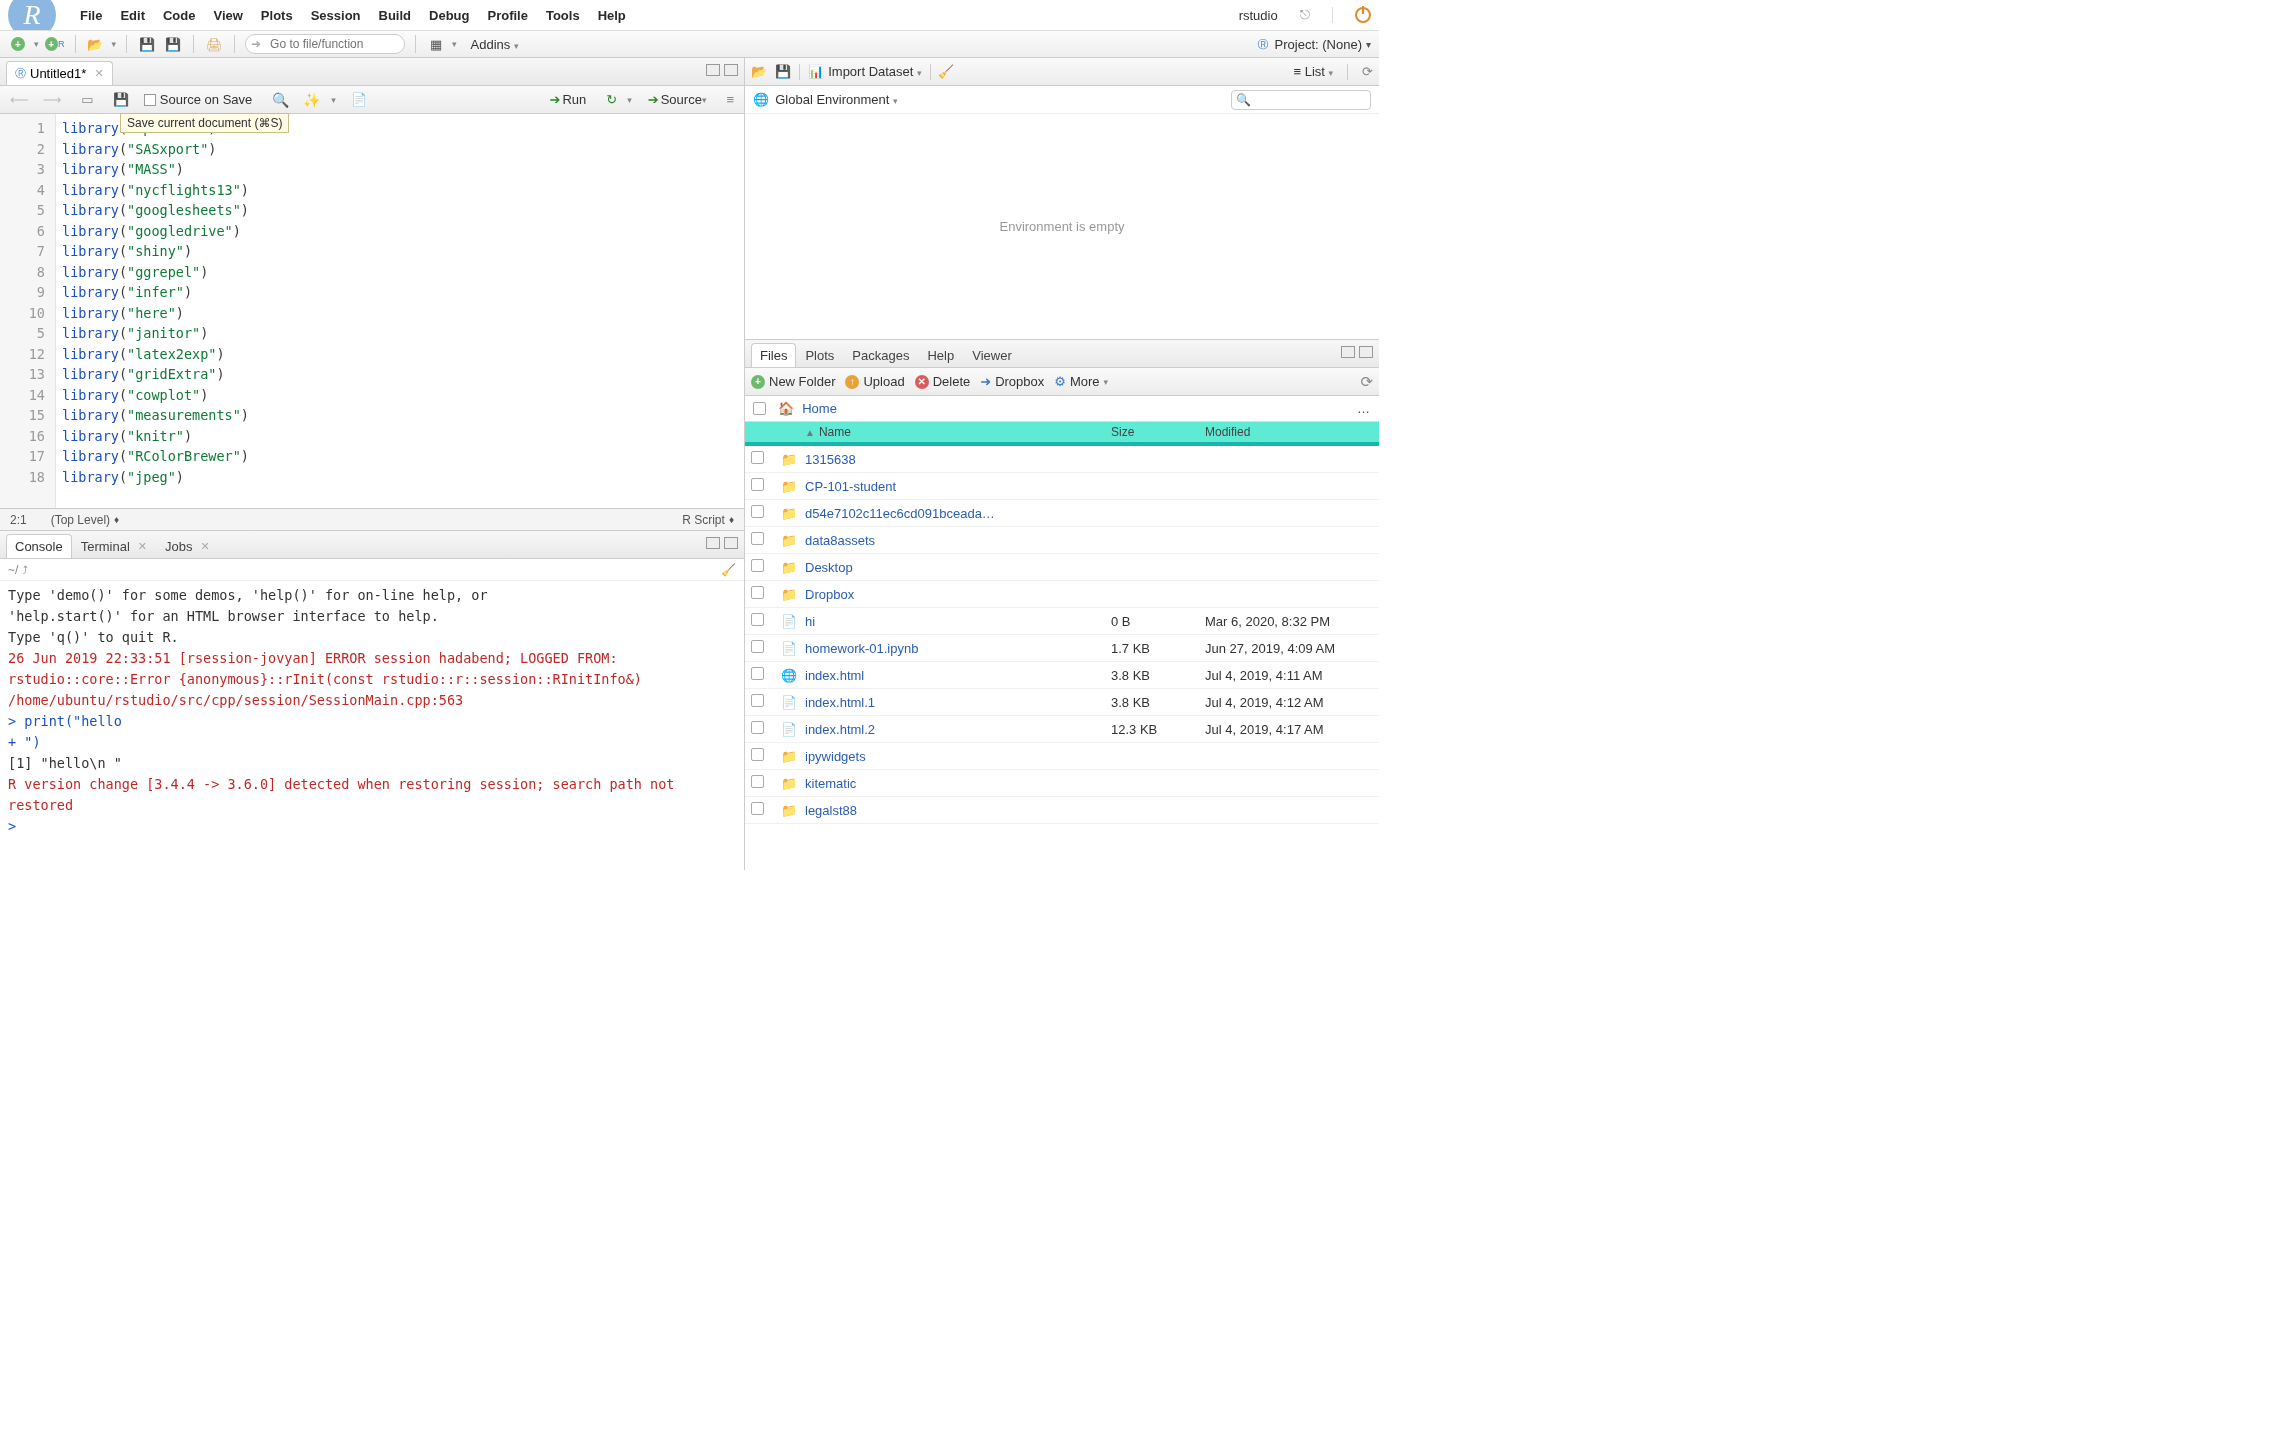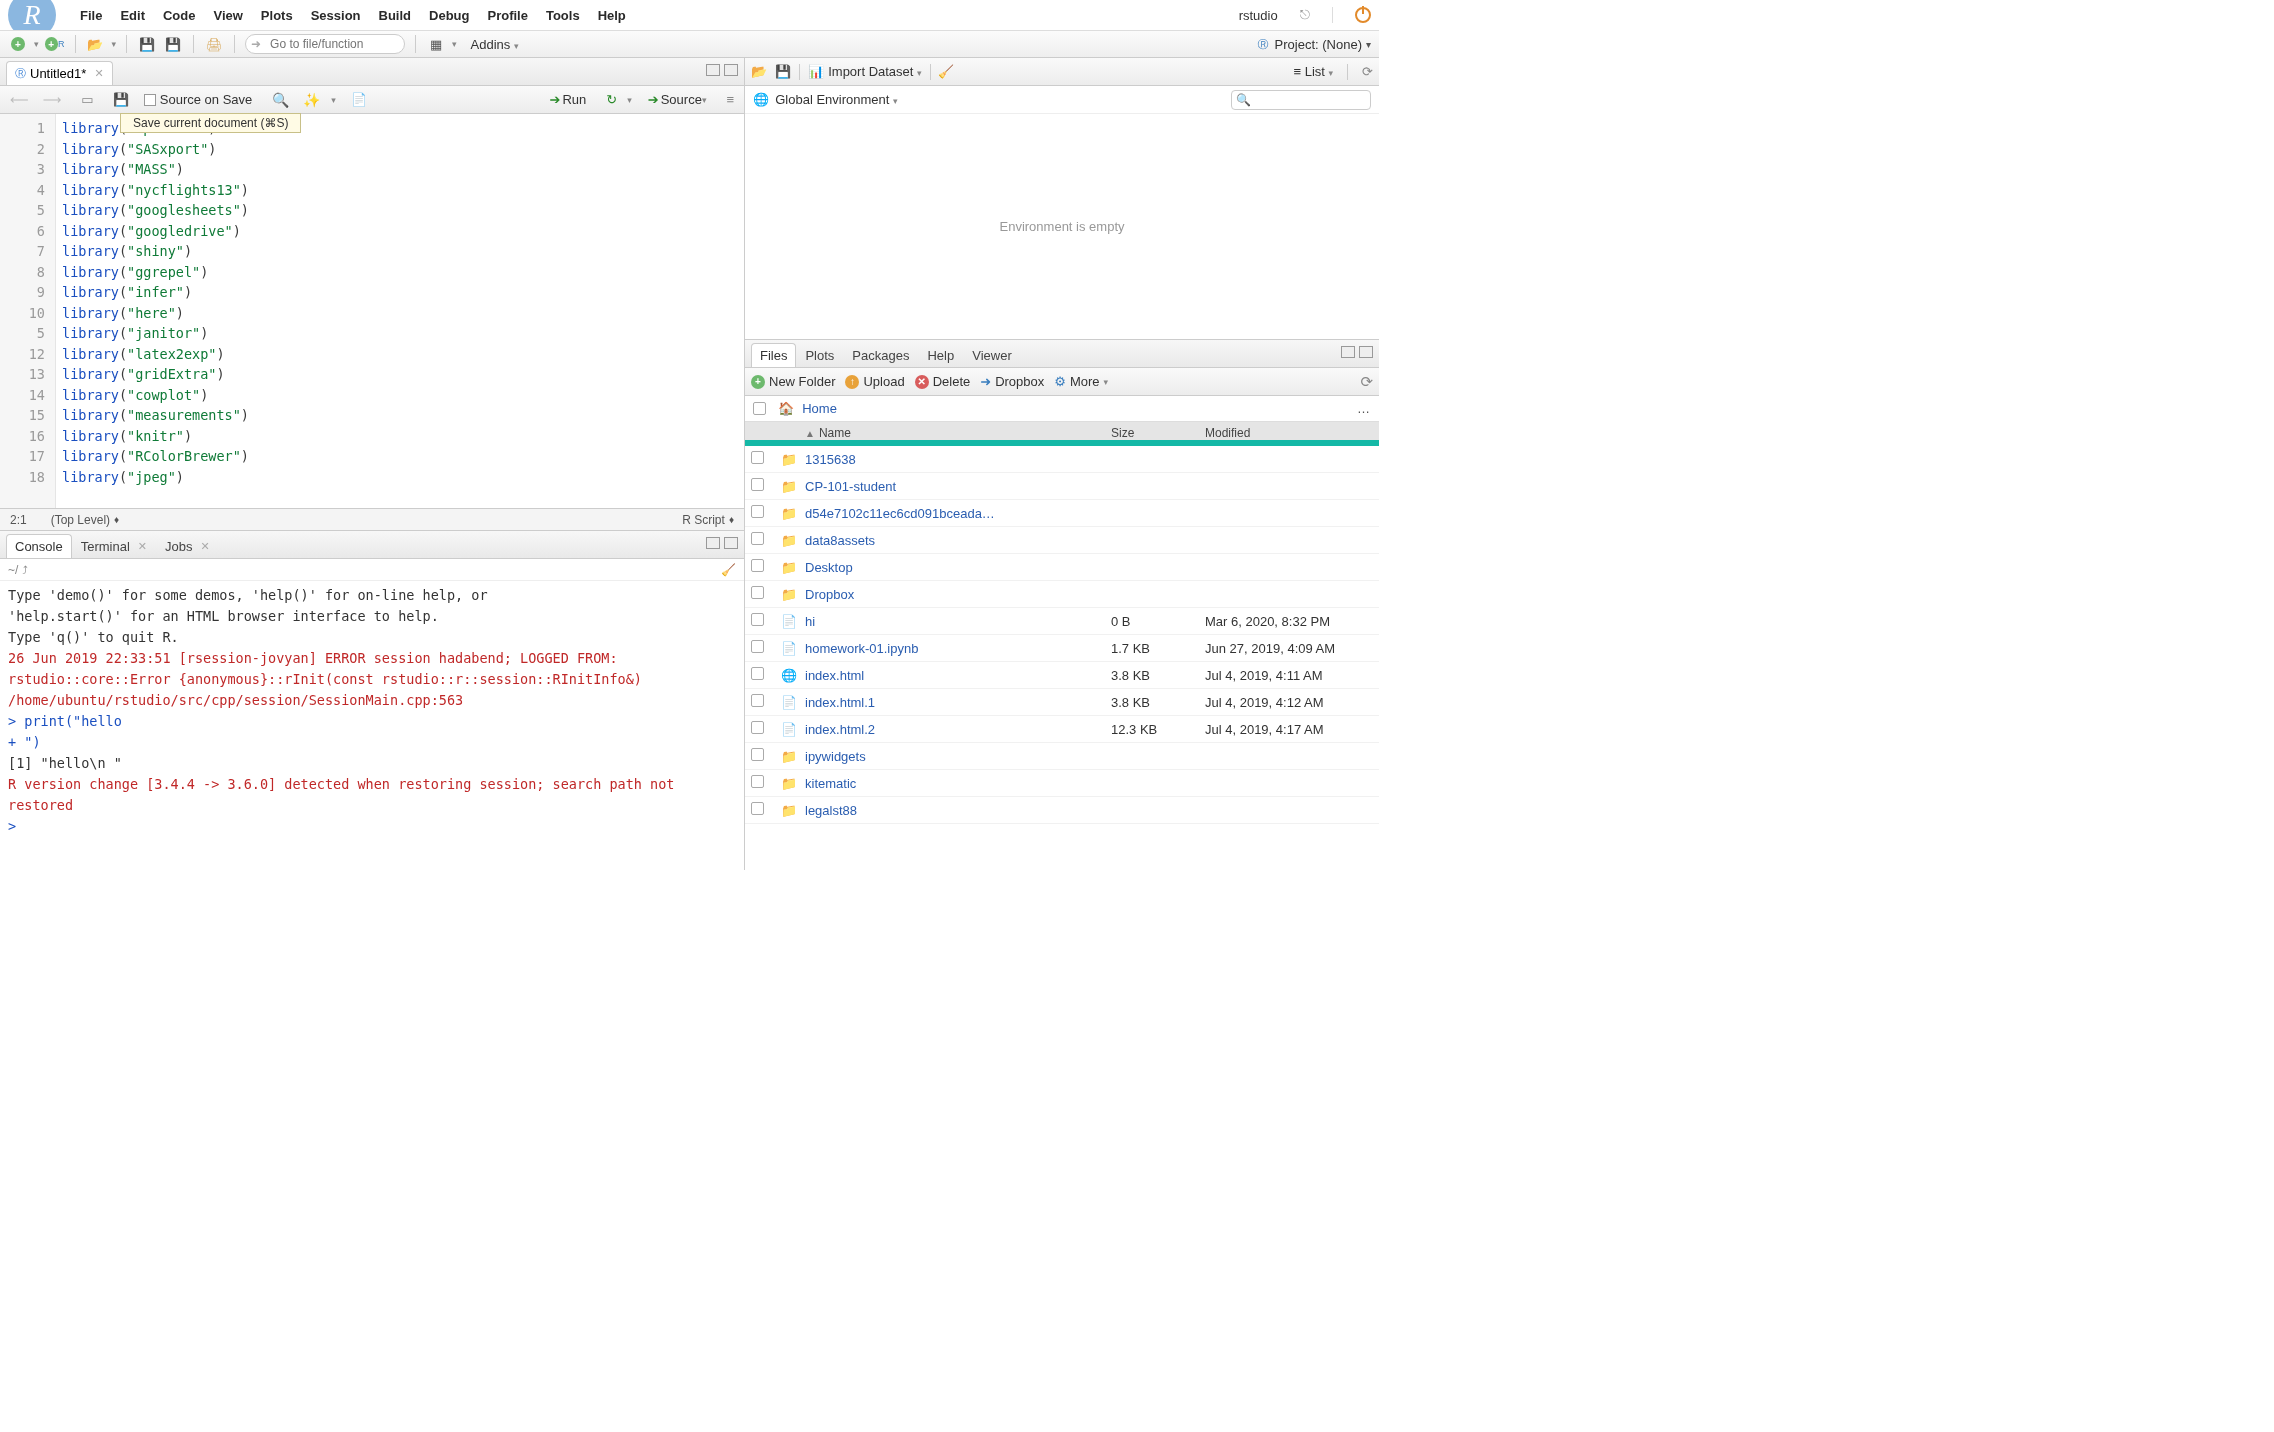--- a/index.html
+++ b/index.html
@@ -44,21 +44,21 @@
 
 .ed-toolbar { height:28px; background: linear-gradient(#fafafa,#ececec); border-bottom:1px solid #ccc; display:flex; align-items:center; padding:0 6px; gap:6px; }
 .ed-toolbar .btn { height:20px; display:flex; align-items:center; padding:0 4px; color:#333; }
 .ed-toolbar .run { color:#333; }
 .ed-toolbar .run .arrow { color:#2a8a2a; margin-right:2px; }
 .ed-toolbar .spacer { flex:1; }
 .chkbox { width:12px; height:12px; border:1px solid #999; background:#fff; display:inline-block; margin-right:4px; vertical-align:middle; }
 .mag { font-size:14px; color:#666; }
 .wand { font-size:14px; }
 
-.tooltip { position:absolute; top:27px; left:120px; background:#fffbe5; border:1px solid #c8c088; padding:2px 12px; font-size:12px; z-index:50; white-space:nowrap; }
+.tooltip { position:absolute; top:27px; left:120px; background:#fffbe5; border:1px solid #c8c088; padding:2px 6px; font-size:12px; z-index:50; white-space:nowrap; }
 
 
 .editor { flex:1; display:flex; overflow:hidden; font-family: Menlo, Consolas, monospace; font-size:13.5px; line-height:20.5px; }
 .gutter { width:56px; text-align:right; padding-right:10px; color:#9a9a9a; background:#f6f6f6; border-right:1px solid #e5e5e5; padding-top:4px; }
 .code { padding:4px 6px; white-space:pre; }
 .kw { color:#1a4fc0; }
 .str { color:#0f7a37; }
 .pn { color:#3a3a3a; }
 
 .statusbar { height:22px; border-top:1px solid #ccc; background:#f4f4f4; display:flex; align-items:center; padding:0 10px; font-size:12px; color:#555; }
@@ -93,21 +93,21 @@
 .circle.red { background:#d85c5c; color:#fff; }
 .gear { color:#3b7fbf; }
 .refresh { margin-left:auto; color:#888; font-size:15px; }
 
 .breadcrumb { height:26px; border-bottom:1px solid #ddd; display:flex; align-items:center; padding:0 8px; gap:8px; }
 .breadcrumb .home { color:#d89a3a; }
 .breadcrumb .link { color:#2a5db0; }
 .breadcrumb .more { margin-left:auto; color:#555; letter-spacing:1px; }
 
 .file-table { flex:1; overflow:auto; }
-.file-header { display:flex; height:24px; border-bottom:6px solid #14b8a6; background:#e5e5e5; font-size:12px; color:#444; align-items:flex-end; }
+.file-header { display:flex; height:24px; border-bottom:4px solid #14b8a6; background:#5eead4; font-size:12px; color:#444; align-items:center; }
 .file-header > div, .file-row > div { padding: 0 6px; }
 .col-chk { width:30px; }
 .col-icon { width:24px; }
 .col-name { flex:1; }
 .col-size { width:94px; }
 .col-mod { width:180px; }
 .file-row { display:flex; height:27px; align-items:center; border-bottom:1px solid #f1f1f1; }
 .file-row .name { color:#2a5db0; }
 .file-row .chk { width:13px; height:13px; border:1px solid #aaa; border-radius:2px; display:inline-block; }
 .folder-icon { color:#e6b75f; }

